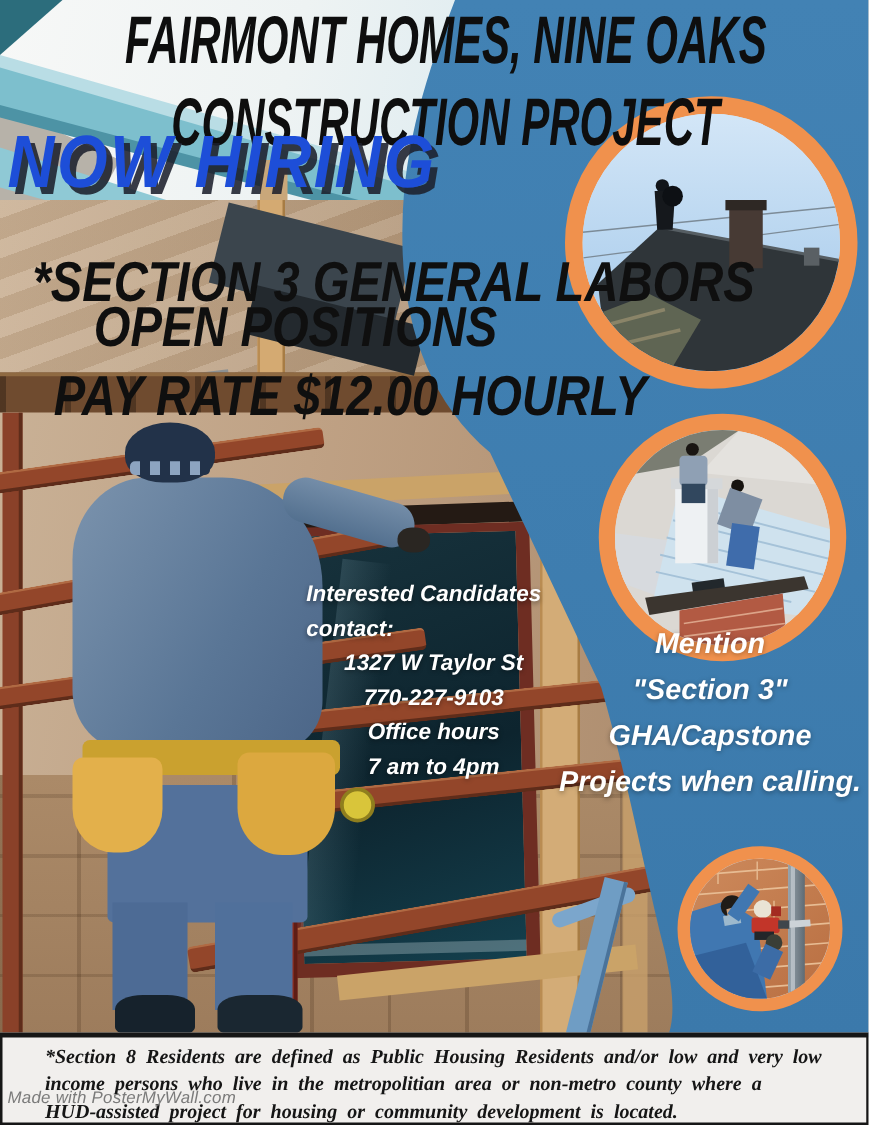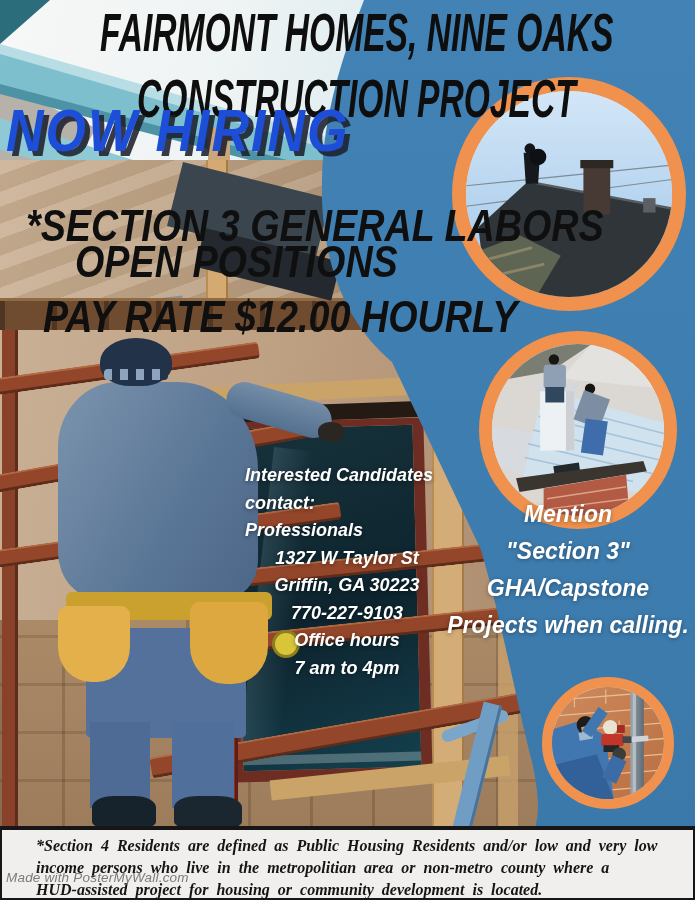--- a/index.html
+++ b/index.html
@@ -273,38 +273,36 @@
   <div class="abs subhead s2">
     <span>OPEN POSITIONS</span>
   </div>
   <div class="abs subhead s3">
     <span>PAY RATE $12.00 HOURLY</span>
   </div>
 
   <div class="abs contact">
     <div>Interested Candidates</div>
     <div>contact:</div>
-    <div>Professionals</div>
     <div class="details">
       <div>1327  W Taylor St</div>
-      <div>Griffin, GA 30223</div>
       <div>770-227-9103</div>
       <div>Office hours</div>
       <div>7 am to 4pm</div>
     </div>
   </div>
 
   <div class="abs mention">
     <div>Mention</div>
     <div>"Section 3"</div>
     <div>GHA/Capstone</div>
     <div>Projects when calling.</div>
   </div>
 
   <div class="abs disclaimer">
-    <div>*Section 4 Residents are defined as Public Housing Residents and/or low and very low</div>
+    <div>*Section 8 Residents are defined as Public Housing Residents and/or low and very low</div>
     <div>income persons who live in the metropolitian area or non-metro county where a</div>
     <div>HUD-assisted project for housing or community development is located.</div>
   </div>
 
   <div class="abs watermark">Made with PosterMyWall.com</div>
 
 </div>
 
 </body></html>

